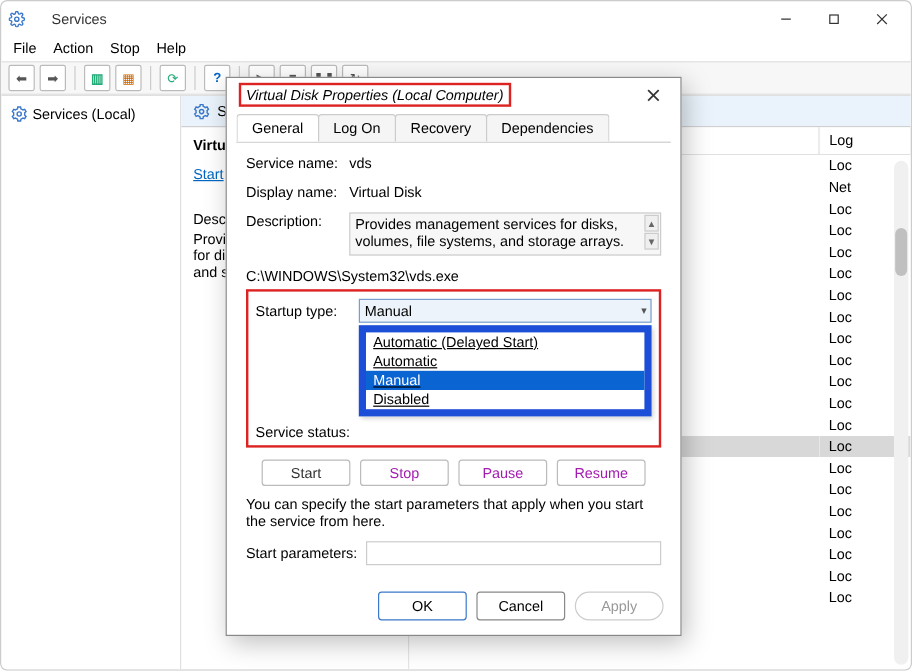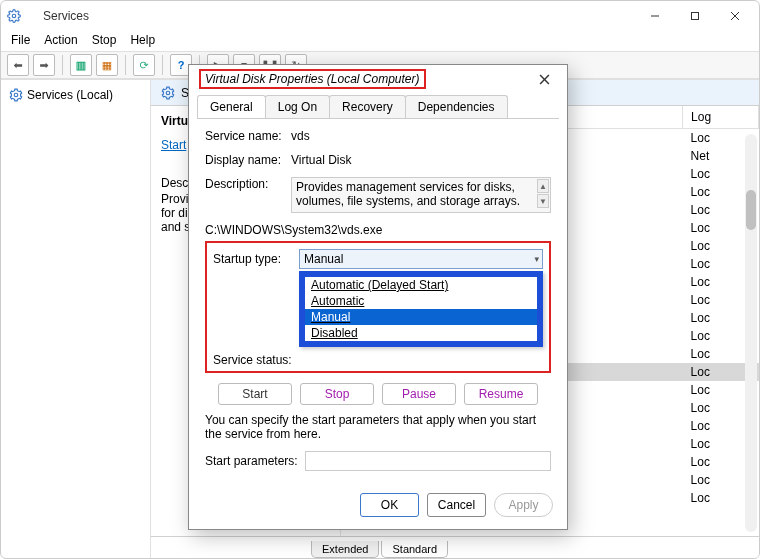--- a/index.html
+++ b/index.html
@@ -211,21 +211,21 @@
 
   .param-row { display:flex; align-items:center; margin-bottom:8px; }
   .param-row .label { width:100px; }
   .param-input { flex:1; height:20px; border:1px solid #ccc; background:#fff; }
 
   .dlg-buttons {
     display:flex; justify-content:flex-end; gap:8px;
     padding:8px 14px 12px;
   }
   .dlg-btn {
-    width:59px; height:24px; border:1px solid #888; border-radius:3px;
+    width:74px; height:24px; border:1px solid #888; border-radius:3px;
     display:flex; align-items:center; justify-content:center; background:#fff;
   }
   .dlg-btn.primary { border:1px solid #3a78c9; }
   .dlg-btn.disabled { color:#999; border-color:#ccc;border-radius:12px; }
 </style>
 </head>
 <body>
 
 <div class="main-window">
 
@@ -425,24 +425,20 @@
                   <td>Loc</td>
                 </tr>
               </tbody>
           </table>
           <div class="table-scrollbar">
             <div class="table-thumb"></div>
           </div>
         </div>
       </div>
 
-      <div class="tabs-bottom">
-        <div class="tab-b inactive">Extended</div>
-        <div class="tab-b active">Standard</div>
-      </div>
     </div>
   </div>
 </div>
 
 <div class="dialog">
   <div class="dlg-titlebar">
     <span class="dlg-title-highlight">Virtual Disk Properties (Local Computer)</span>
     <div class="dlg-close">
       <svg width="11" height="11" viewBox="0 0 10 10">
           <line x1="1" y1="1" x2="9" y2="9" stroke="#333" stroke-width="1.3"></line>

